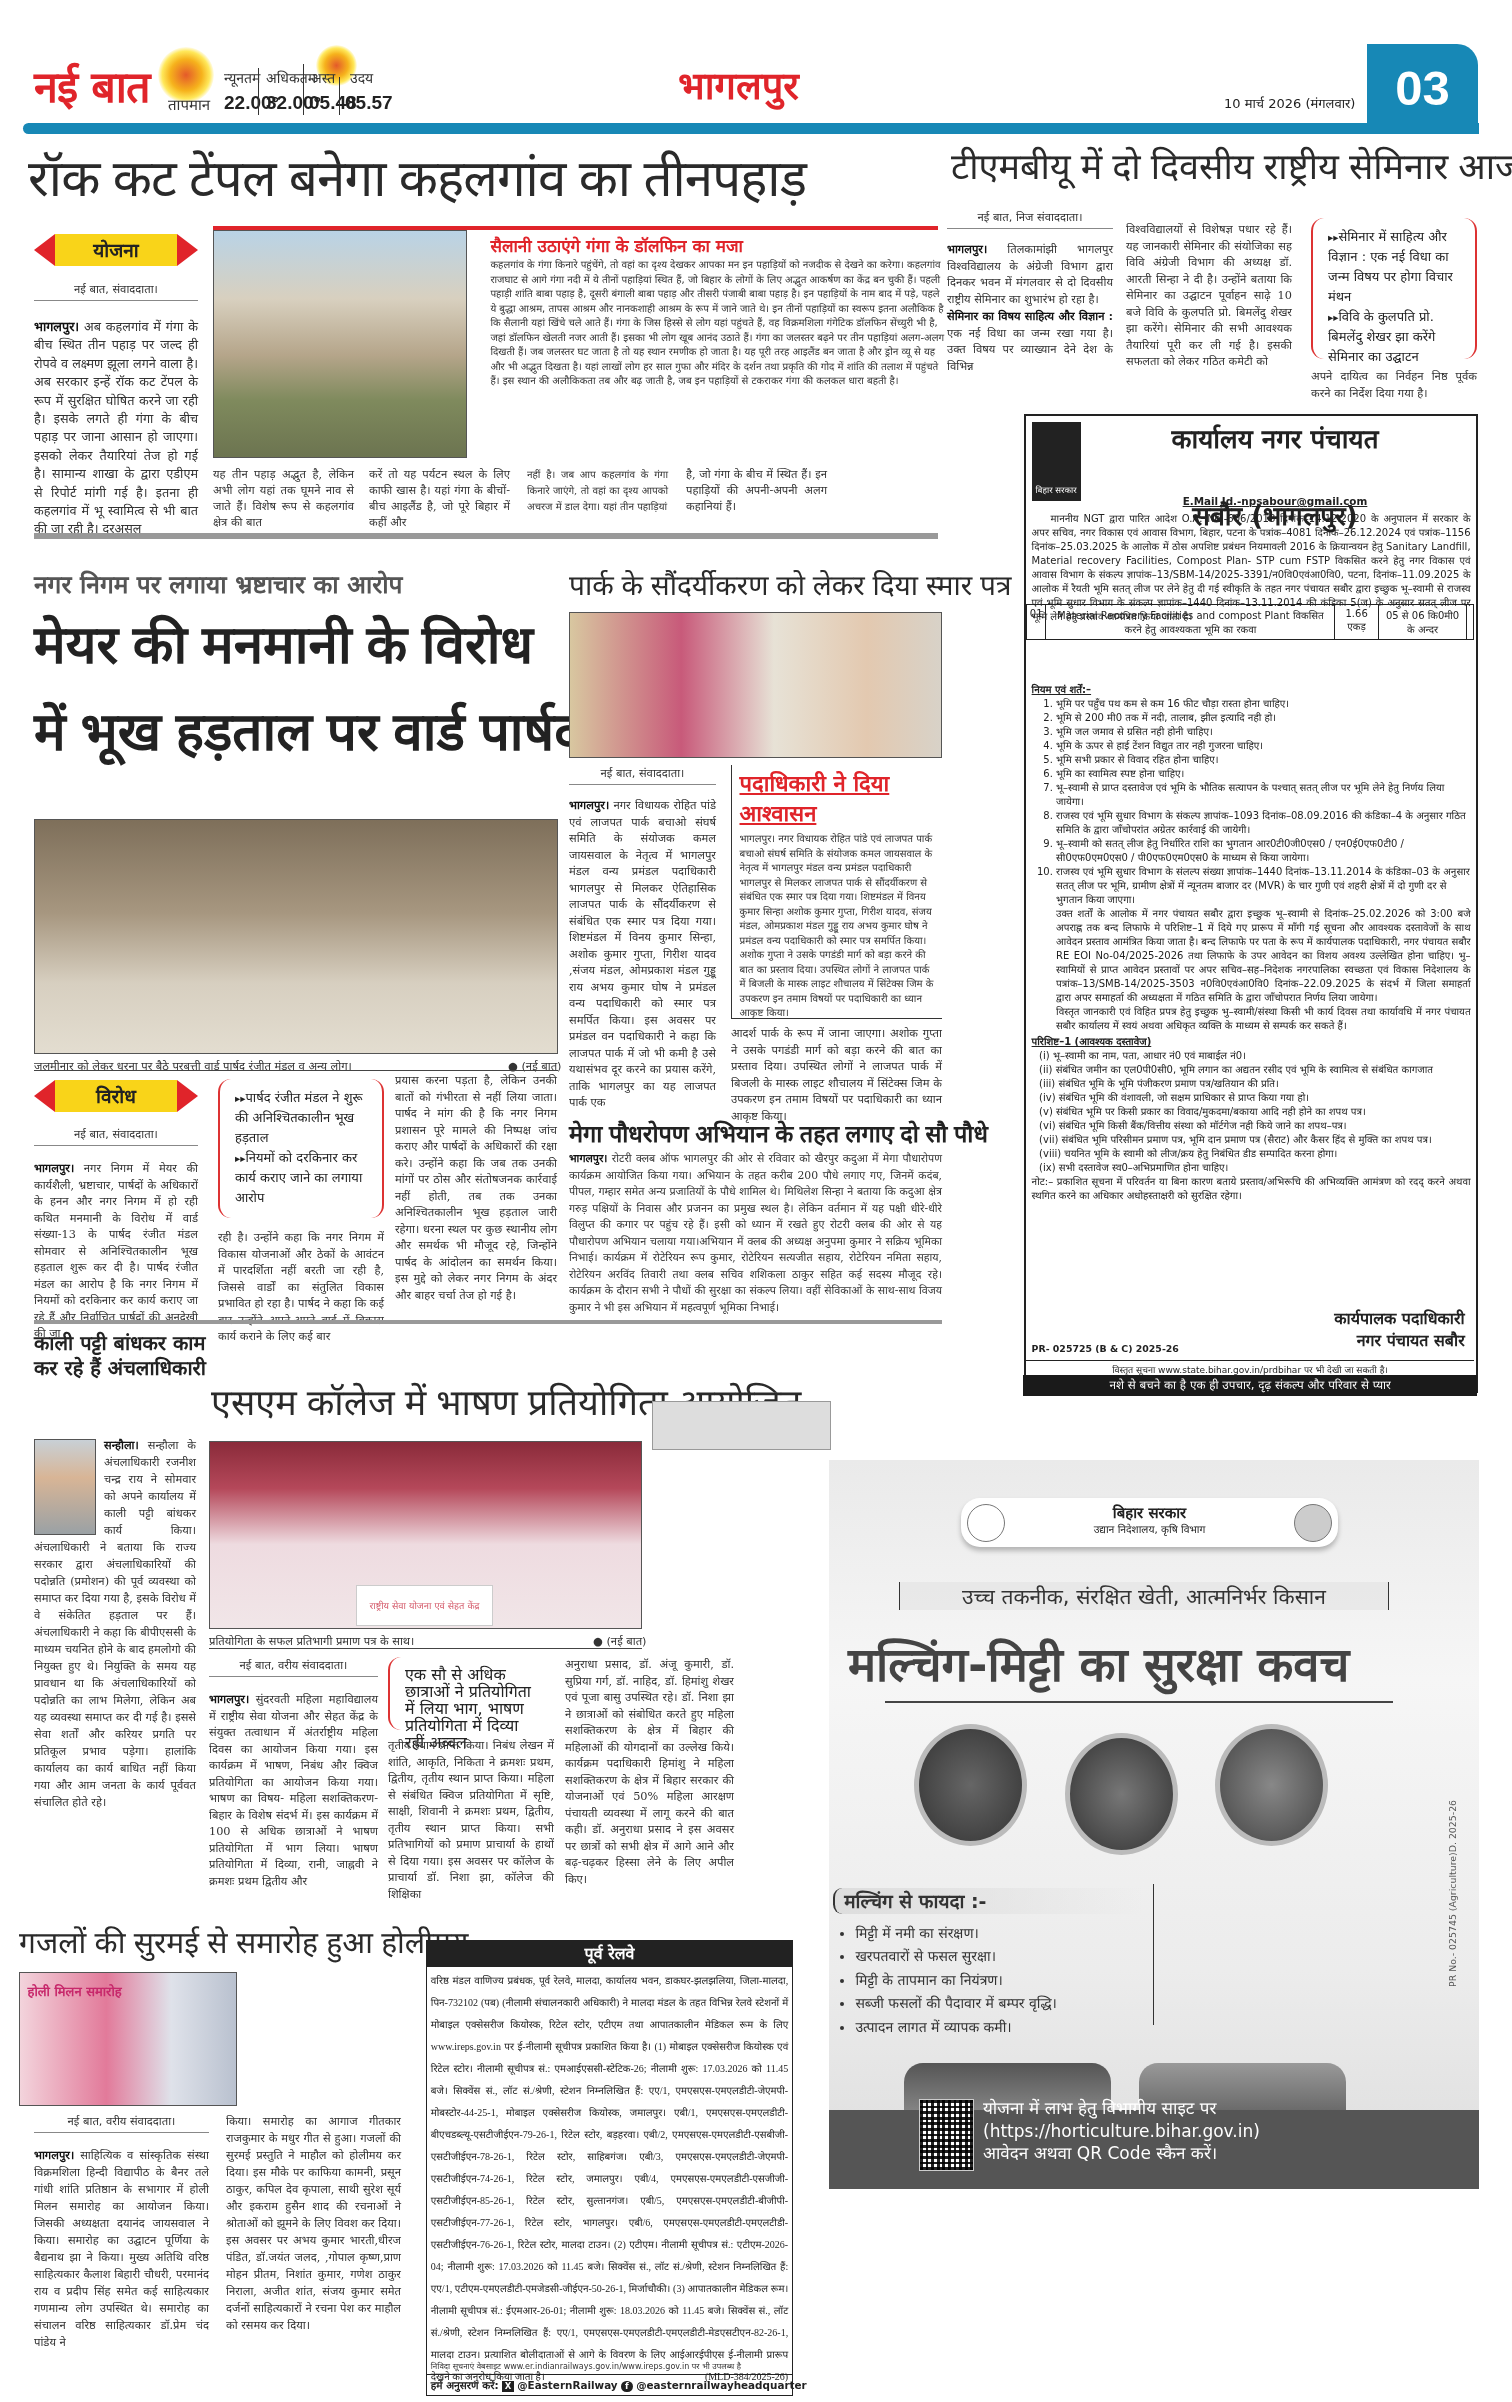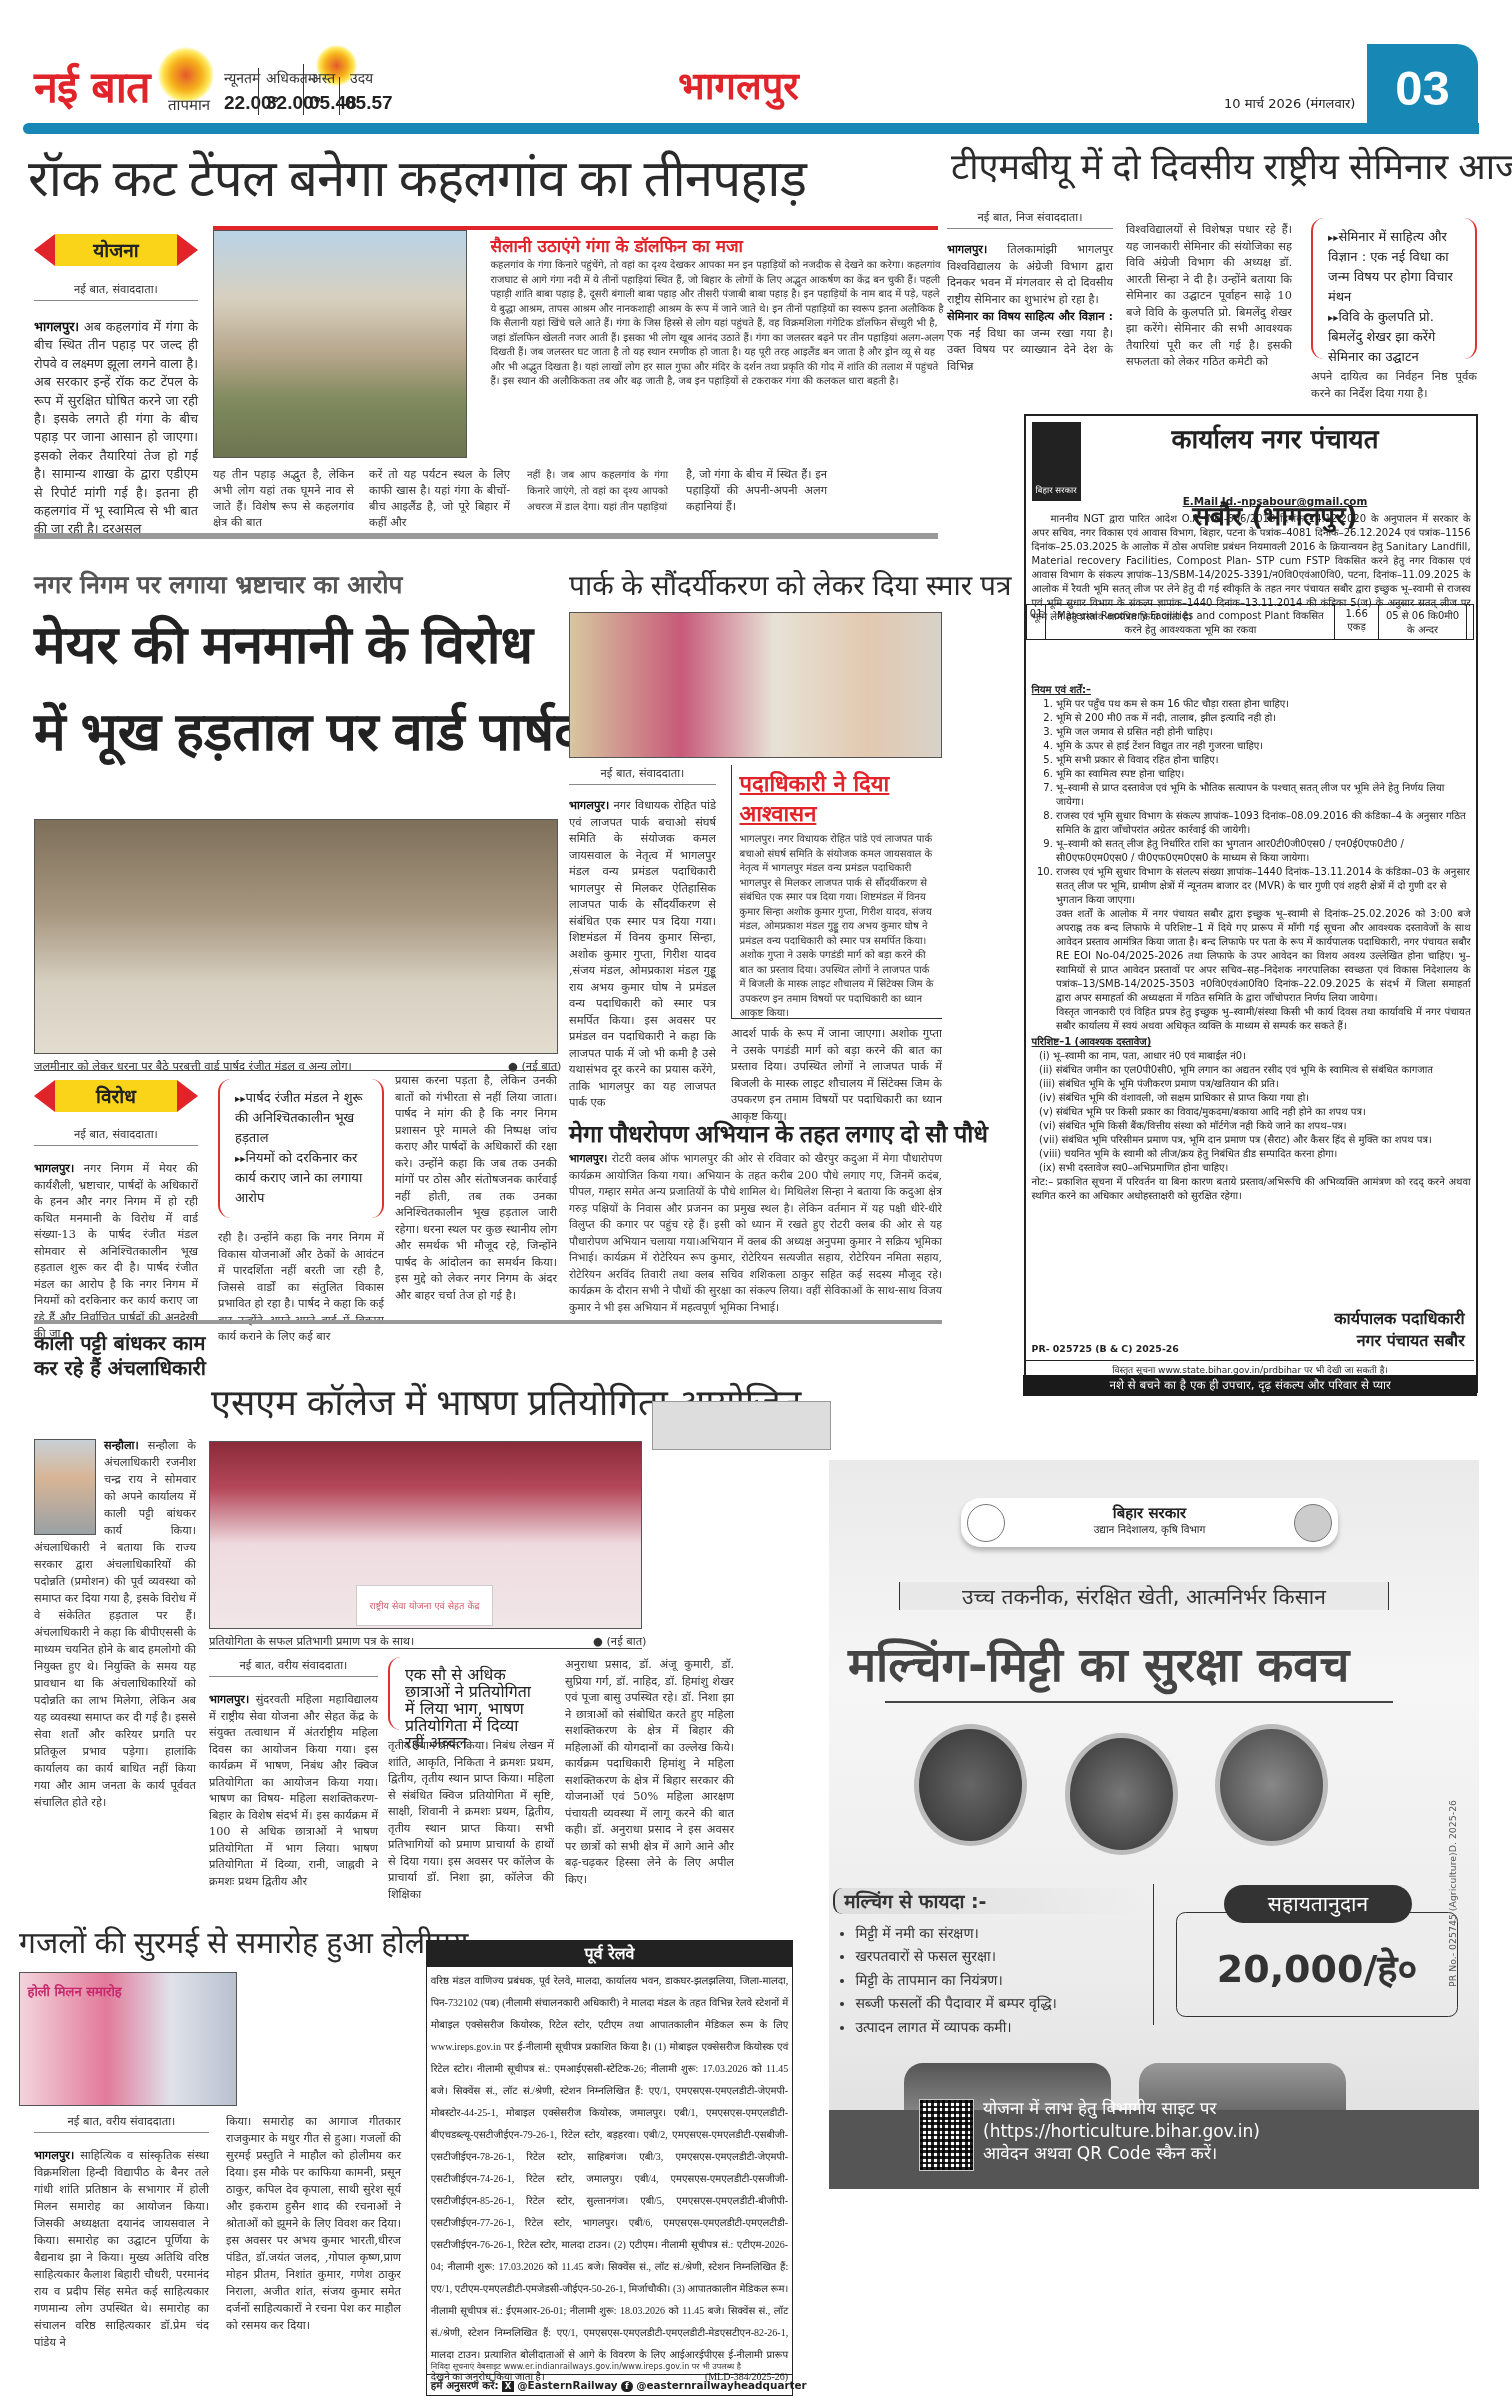--- a/index.html
+++ b/index.html
@@ -240,24 +240,20 @@
     <div style="border-left:2.8px solid #333;border-radius:9.4px 0 0 9.4px;padding-left:9.4px;font-size:19px;font-weight:bold;color:#333;background:linear-gradient(90deg,#ddd,transparent);">मल्चिंग से फायदा :-</div>
     <ul style="list-style:disc;padding-left:22.6px;font-size:14px;line-height:23.5px;color:#333;margin-top:7.5px;">
       <li>मिट्टी में नमी का संरक्षण।</li>
         <li>खरपतवारों से फसल सुरक्षा।</li>
         <li>मिट्टी के तापमान का नियंत्रण।</li>
         <li>सब्जी फसलों की पैदावार में बम्पर वृद्धि।</li>
         <li>उत्पादन लागत में व्यापक कमी।</li>
     </ul>
   </div>
   <div style="position:absolute;left:324px;top:424px;width:0.9px;height:141px;background:#333;"></div>
-  <div style="position:absolute;left:347px;top:452px;width:282px;height:105px;border:1.9px solid #333;border-radius:9.4px;">
-    <div style="position:absolute;left:47px;top:-28px;width:188px;height:38px;background:#333;color:#fff;border-radius:19px;text-align:center;font-size:21px;line-height:38px;">सहायतानुदान</div>
-    <div style="position:absolute;left:0;top:28px;width:100%;text-align:center;font-size:38px;font-weight:bold;color:#333;">20,000/हे०</div>
-  </div>
   <div style="position:absolute;left:75px;top:603px;width:414px;height:113px;">
     <div style="position:absolute;left:0;top:0;width:207px;height:104px;background:linear-gradient(180deg,#555,#888 50%,#777);border-radius:19px;"></div>
     <div style="position:absolute;left:235px;top:0;width:207px;height:104px;background:linear-gradient(180deg,#999,#666 50%,#444);border-radius:19px;"></div>
   </div>
   <div style="position:absolute;left:0;top:650px;width:650px;height:79px;background:#555;">
     <div style="position:absolute;left:90px;top:-11.3px;width:55px;height:72px;background:#fff;border:1.9px solid #ccc;background-image:repeating-linear-gradient(0deg,#222 0 2.8px,#fff 2.8px 5.6px),repeating-linear-gradient(90deg,#222 0 2.8px,#fff 2.8px 5.6px);background-blend-mode:multiply;"></div>
     <div style="position:absolute;left:154px;top:-13px;font-size:17px;line-height:22.6px;color:#fff;">
       <div>योजना में लाभ हेतु विभागीय साइट पर</div>
       <div>(https://horticulture.bihar.gov.in)</div>
       <div>आवेदन अथवा QR Code स्कैन करें।</div>

